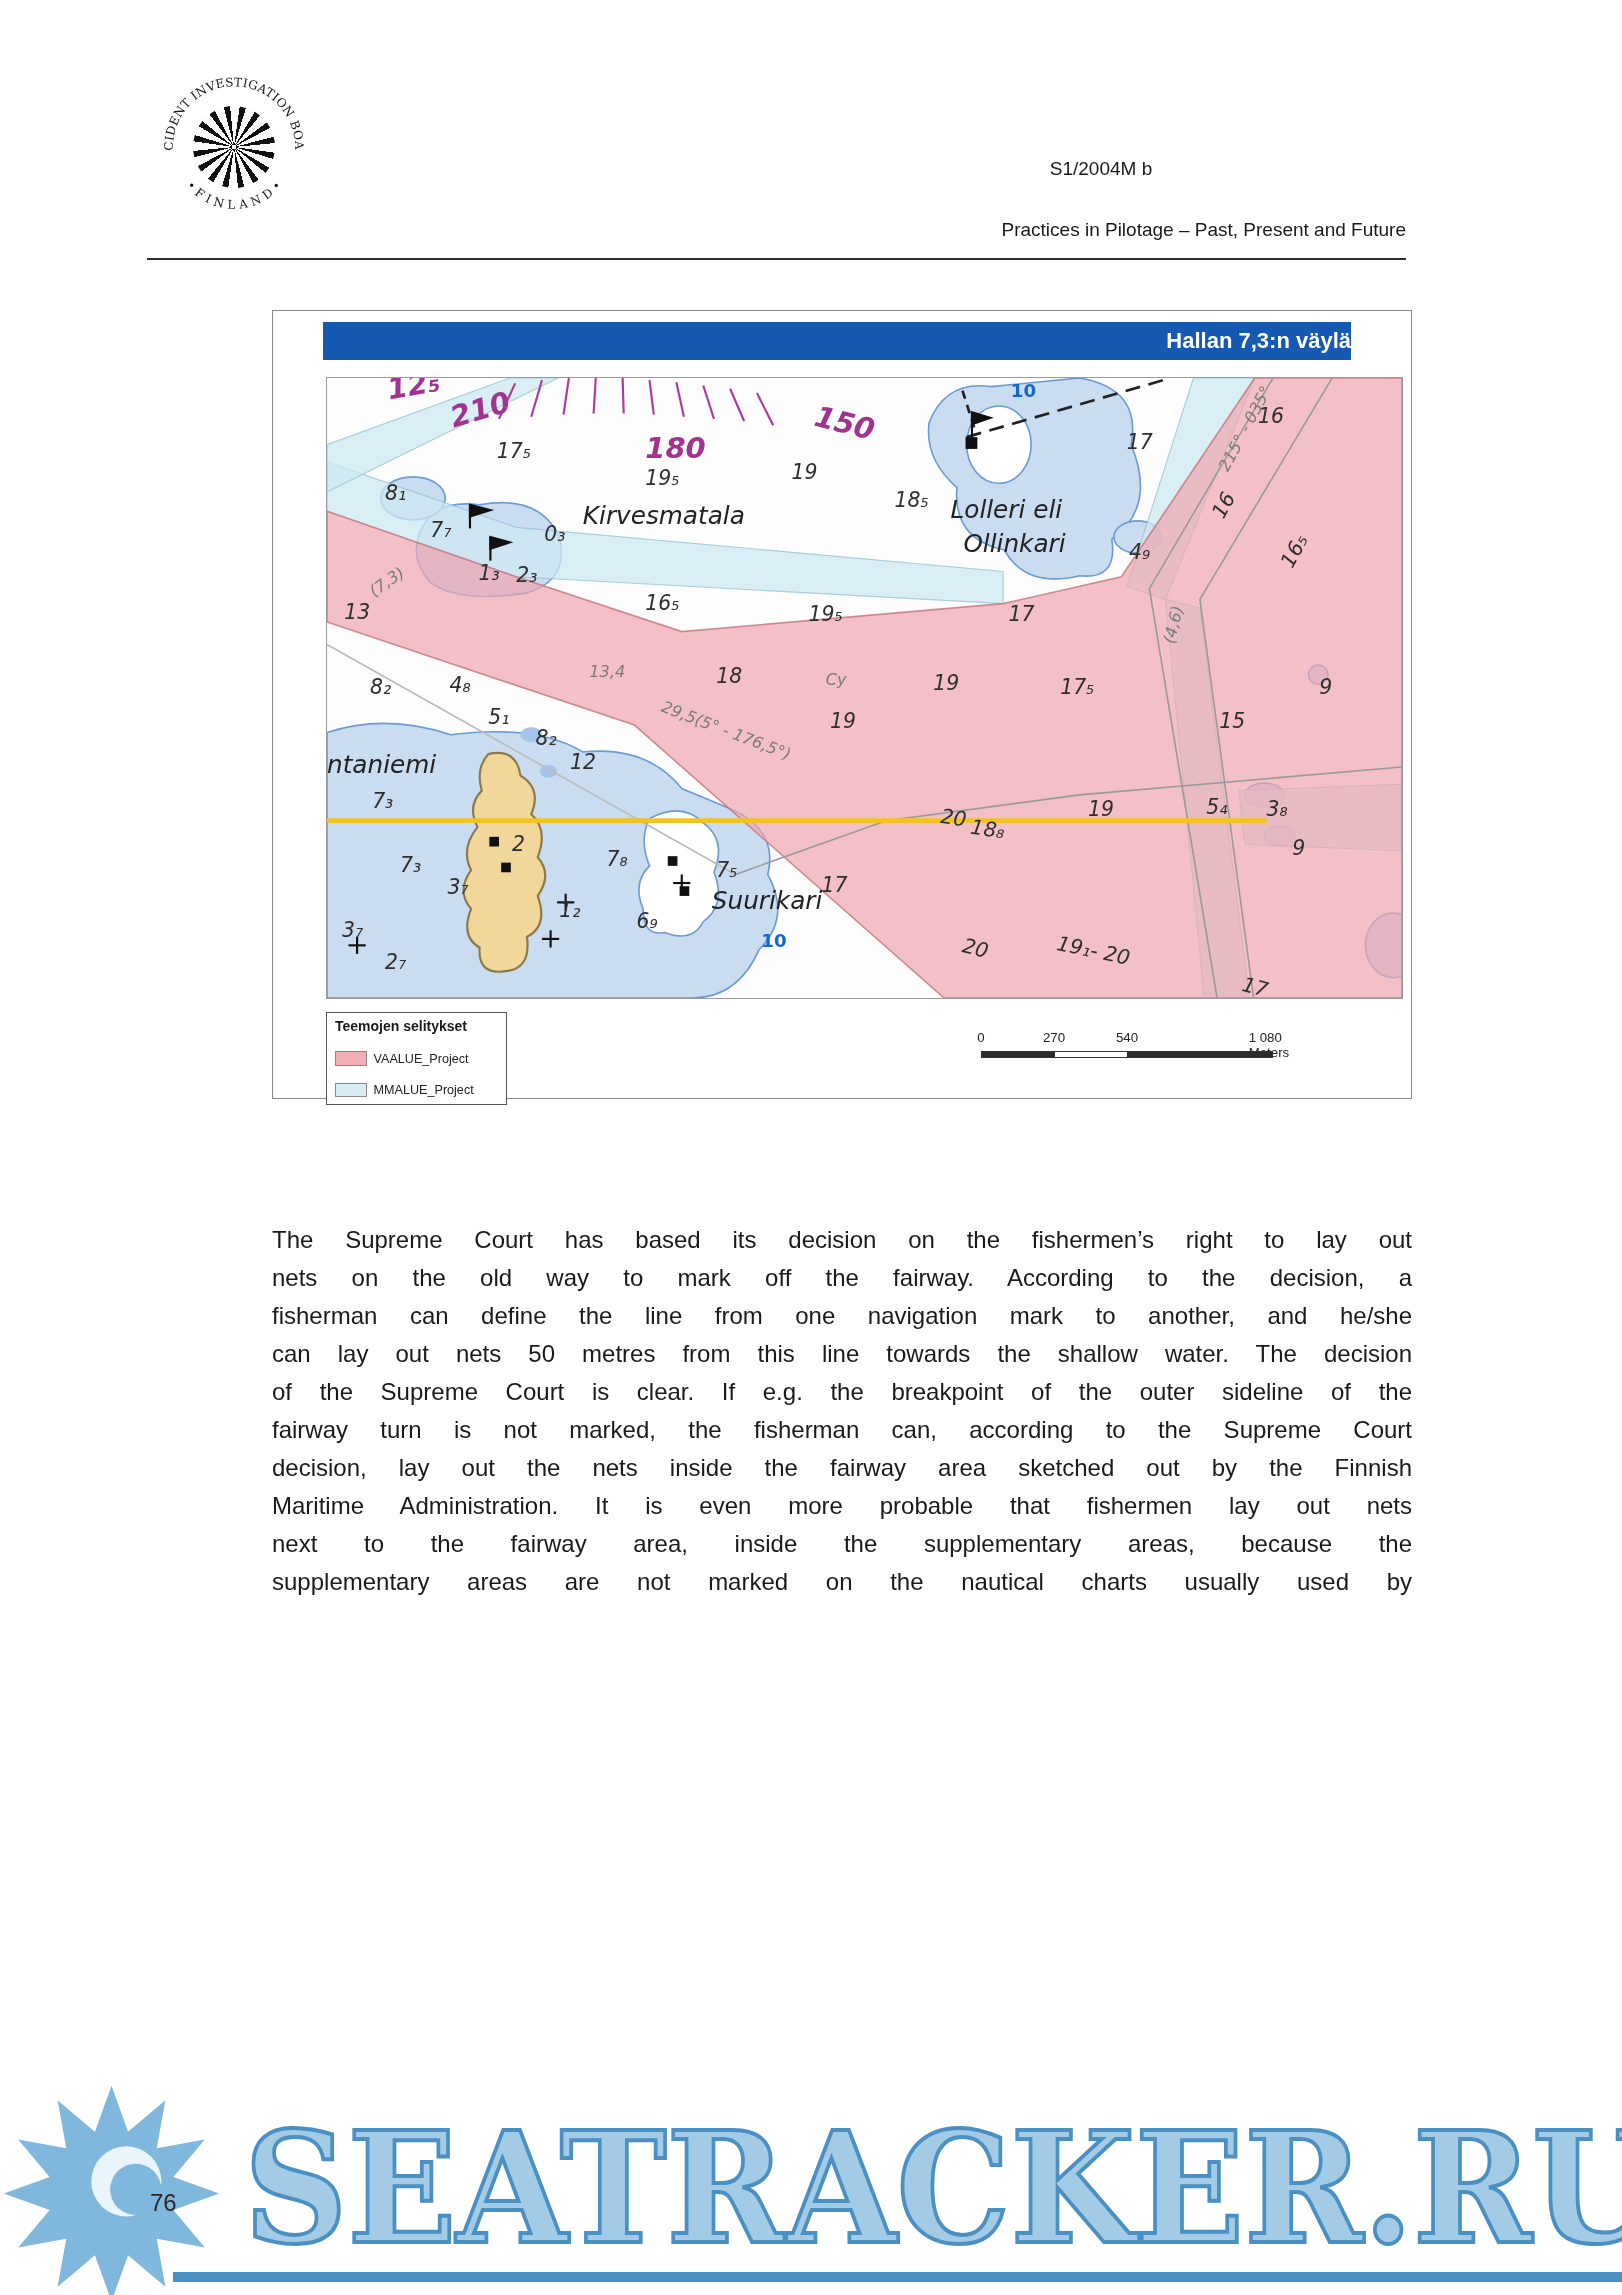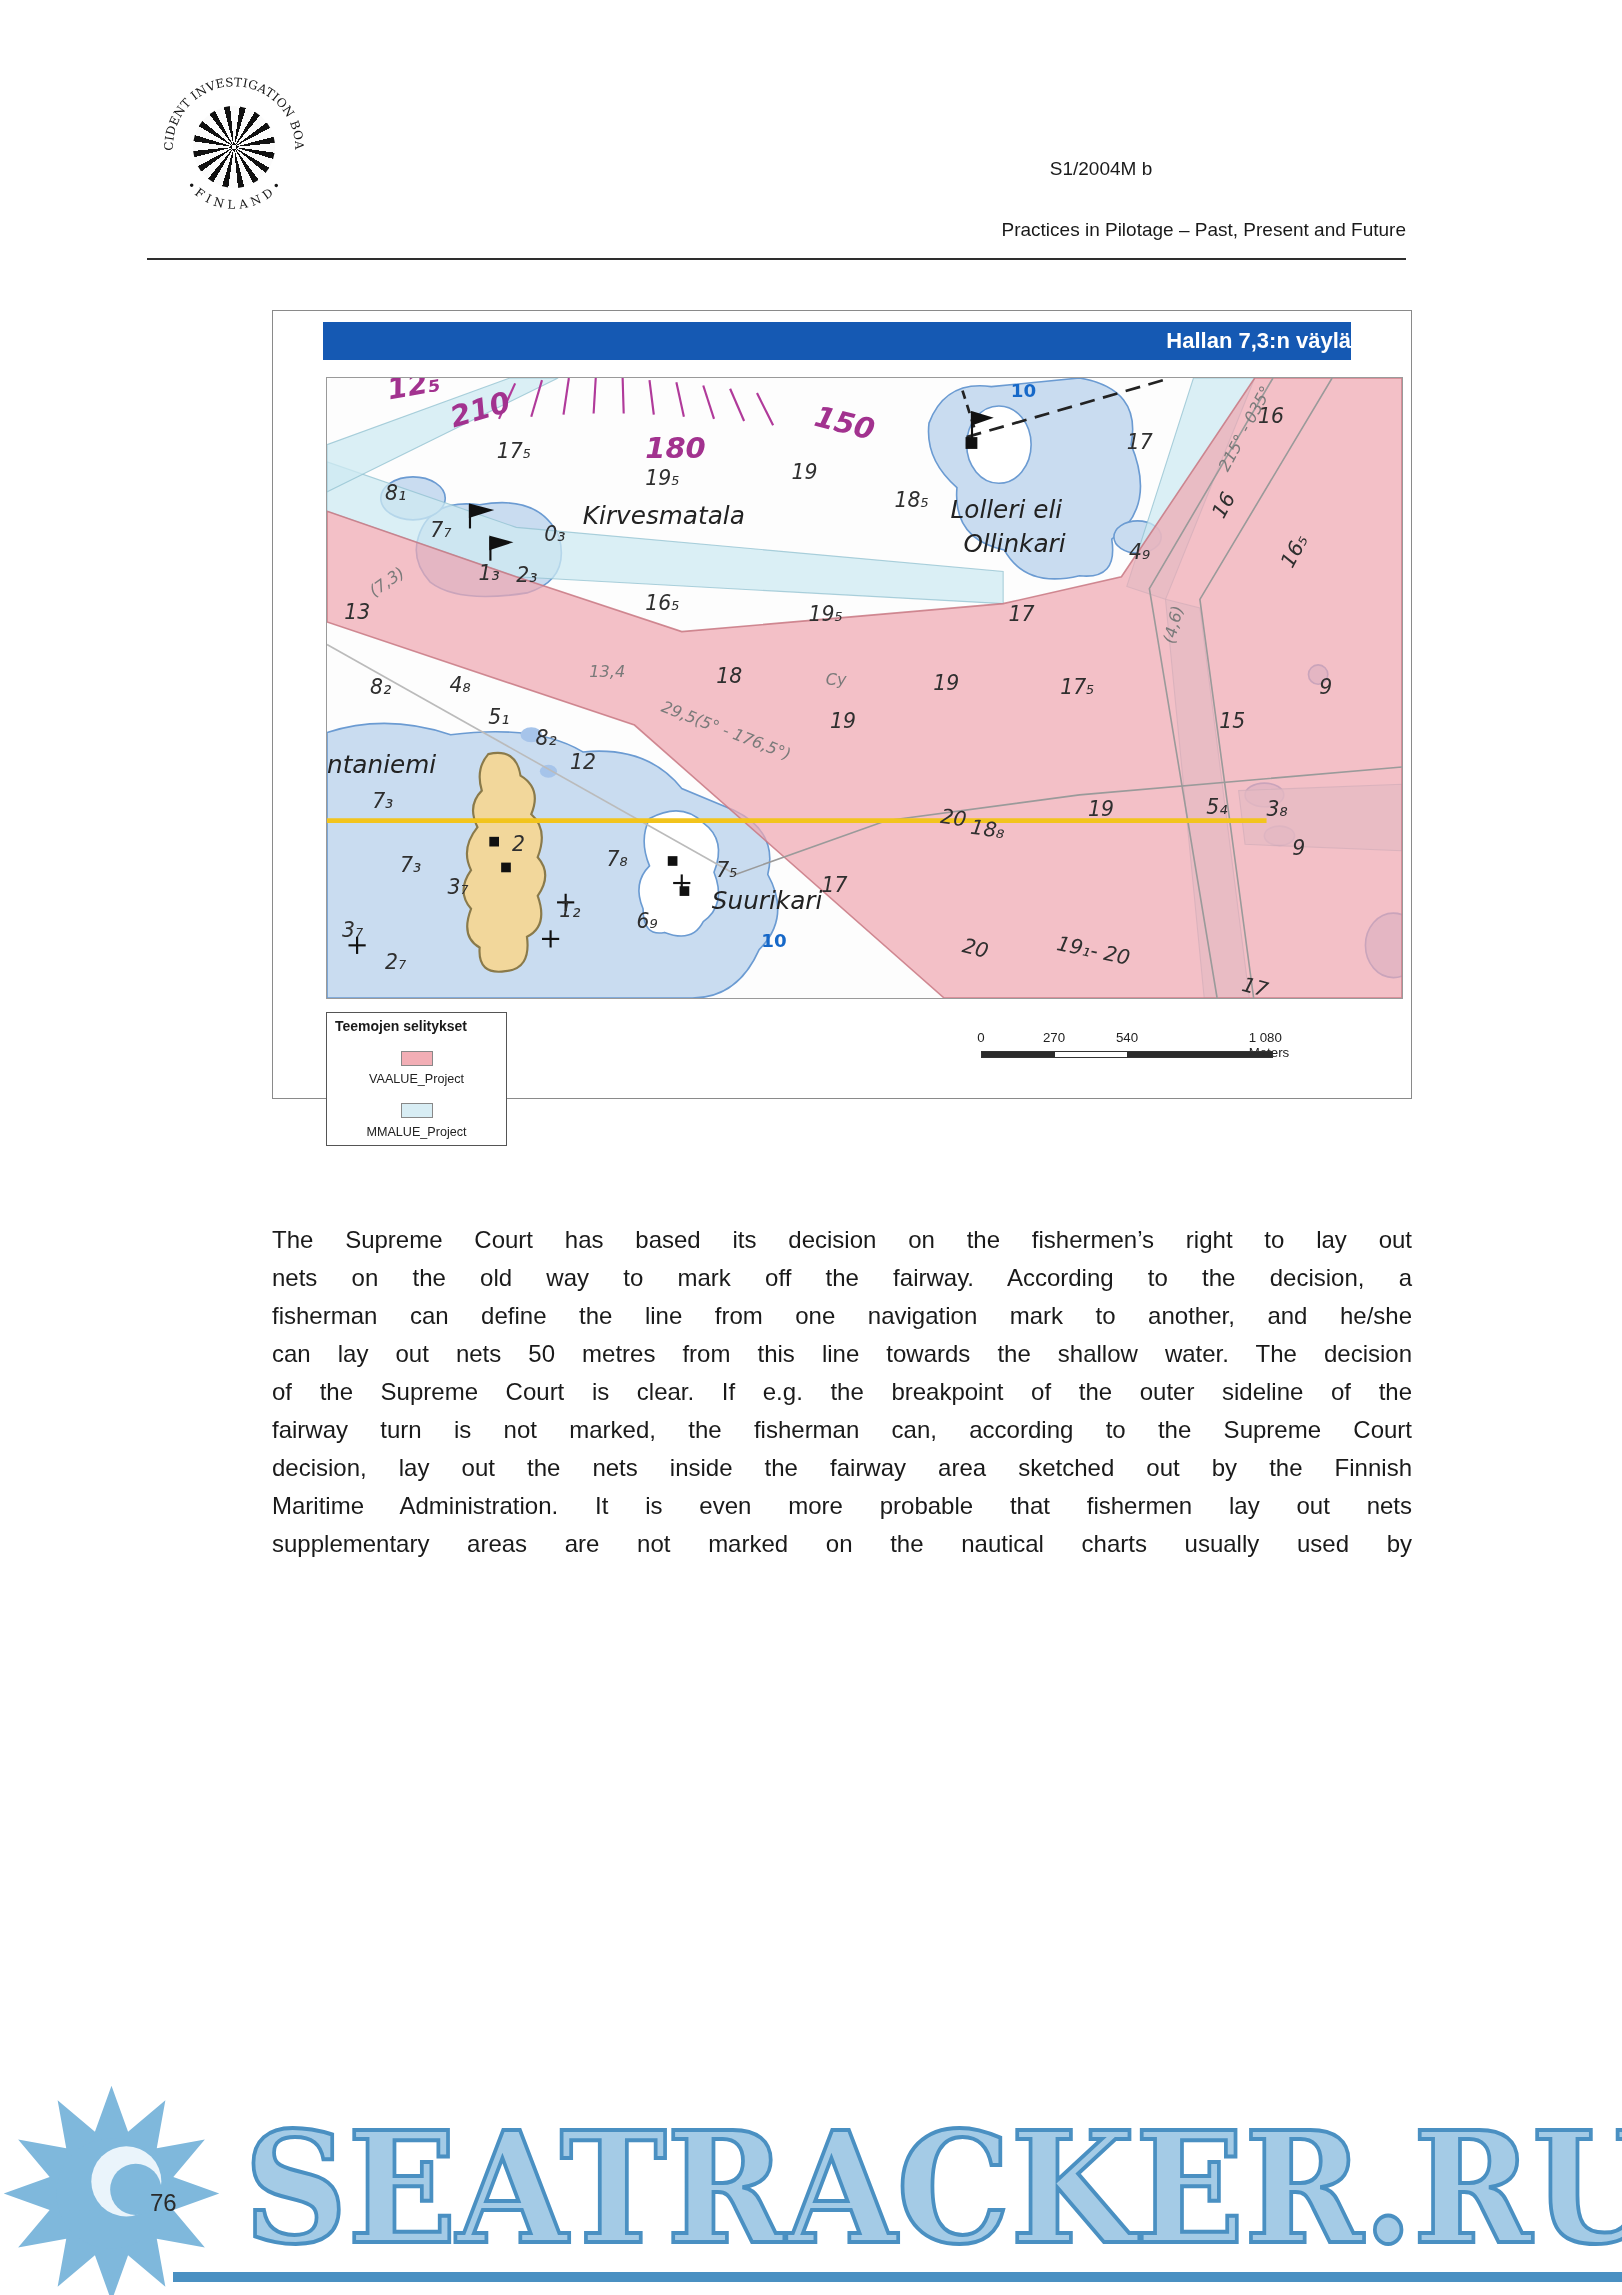--- a/index.html
+++ b/index.html
@@ -28,21 +28,21 @@
 
   .ml-d{font-family:"DejaVu Sans",sans-serif;font-style:italic;font-size:19px;fill:#2f2f2f;}
   .ml-m{font-family:"DejaVu Sans",sans-serif;font-style:italic;font-weight:bold;font-size:27px;fill:#a2328f;}
   .ml-p{font-family:"DejaVu Sans",sans-serif;font-style:italic;font-size:23px;fill:#222;}
   .ml-g{font-family:"DejaVu Sans",sans-serif;font-style:italic;font-size:15px;fill:#7a7a7a;}
   .ml-b{font-family:"DejaVu Sans",sans-serif;font-weight:bold;font-size:17px;fill:#1668c8;}
 
   .legend{position:absolute;left:53px;top:701px;width:181px;border:1.3px solid #555;background:#fff;
           box-sizing:border-box;padding:5.3px 8px 6.6px 8px;}
   .legend-title{font-weight:bold;font-size:14px;margin-bottom:5.3px;}
-  .legend-item{display:flex;align-items:center;gap:6.6px;font-size:12.6px;margin-top:17px;color:#222;flex-direction:column;}
+  .legend-item{display:flex;align-items:center;gap:6.6px;font-size:12.6px;margin-top:17px;color:#222;}
   .sw{display:inline-block;width:32px;height:14.6px;border:0.7px solid #888;box-sizing:border-box;}
   .sw-vaalue{background:#f2aeb5;}
   .sw-mmalue{background:#d8edf4;}
 
   .scalebar{position:absolute;left:708px;top:719px;width:319px;height:40px;font-size:13.3px;color:#222;}
   .sb-lab{position:absolute;top:0;}
   .sb-lab-0{left:0;transform:translateX(-50%);}
   .sb-lab-1{left:73px;transform:translateX(-50%);}
   .sb-lab-2{left:146px;transform:translateX(-50%);}
   .sb-lab-3{left:292px;transform:translateX(-60%);}
@@ -284,20 +284,21 @@
 
   <div class="bodytext">
     <div class="jline">The Supreme Court has based its decision on the fishermen’s right to lay out</div>
     <div class="jline">nets on the old way to mark off the fairway. According to the decision, a</div>
     <div class="jline">fisherman can define the line from one navigation mark to another, and he/she</div>
     <div class="jline">can lay out nets 50 metres from this line towards the shallow water. The decision</div>
     <div class="jline">of the Supreme Court is clear. If e.g. the breakpoint of the outer sideline of the</div>
     <div class="jline">fairway turn is not marked, the fisherman can, according to the Supreme Court</div>
     <div class="jline">decision, lay out the nets inside the fairway area sketched out by the Finnish</div>
     <div class="jline">Maritime Administration. It is even more probable that fishermen lay out nets</div>
+    <div class="jline">next to the fairway area, inside the supplementary areas, because the</div>
     <div class="jline">supplementary areas are not marked on the nautical charts usually used by</div>
   </div>
 
   <div class="pagenum">76</div>
 
   <svg class="wm-sun" width="229" height="229" viewBox="0 0 340 340">
     <polygon fill="#7fb8dc" points="330,170 261.8,194.6 308.6,250 237.2,237.2 250,308.6 194.6,261.8 170,330 145.4,261.8 90,308.6 102.8,237.2 31.4,250 78.2,194.6 10,170 78.2,145.4 31.4,90 102.8,102.8 90,31.4 145.4,78.2 170,10 194.6,78.2 250,31.4 237.2,102.8 308.6,90 261.8,145.4"></polygon>
     <circle cx="170" cy="170" r="82" fill="#7fb8dc"></circle>
     <circle cx="192" cy="152" r="52" fill="#eaf4fb"></circle>
     <circle cx="206" cy="164" r="38" fill="#7fb8dc"></circle>

